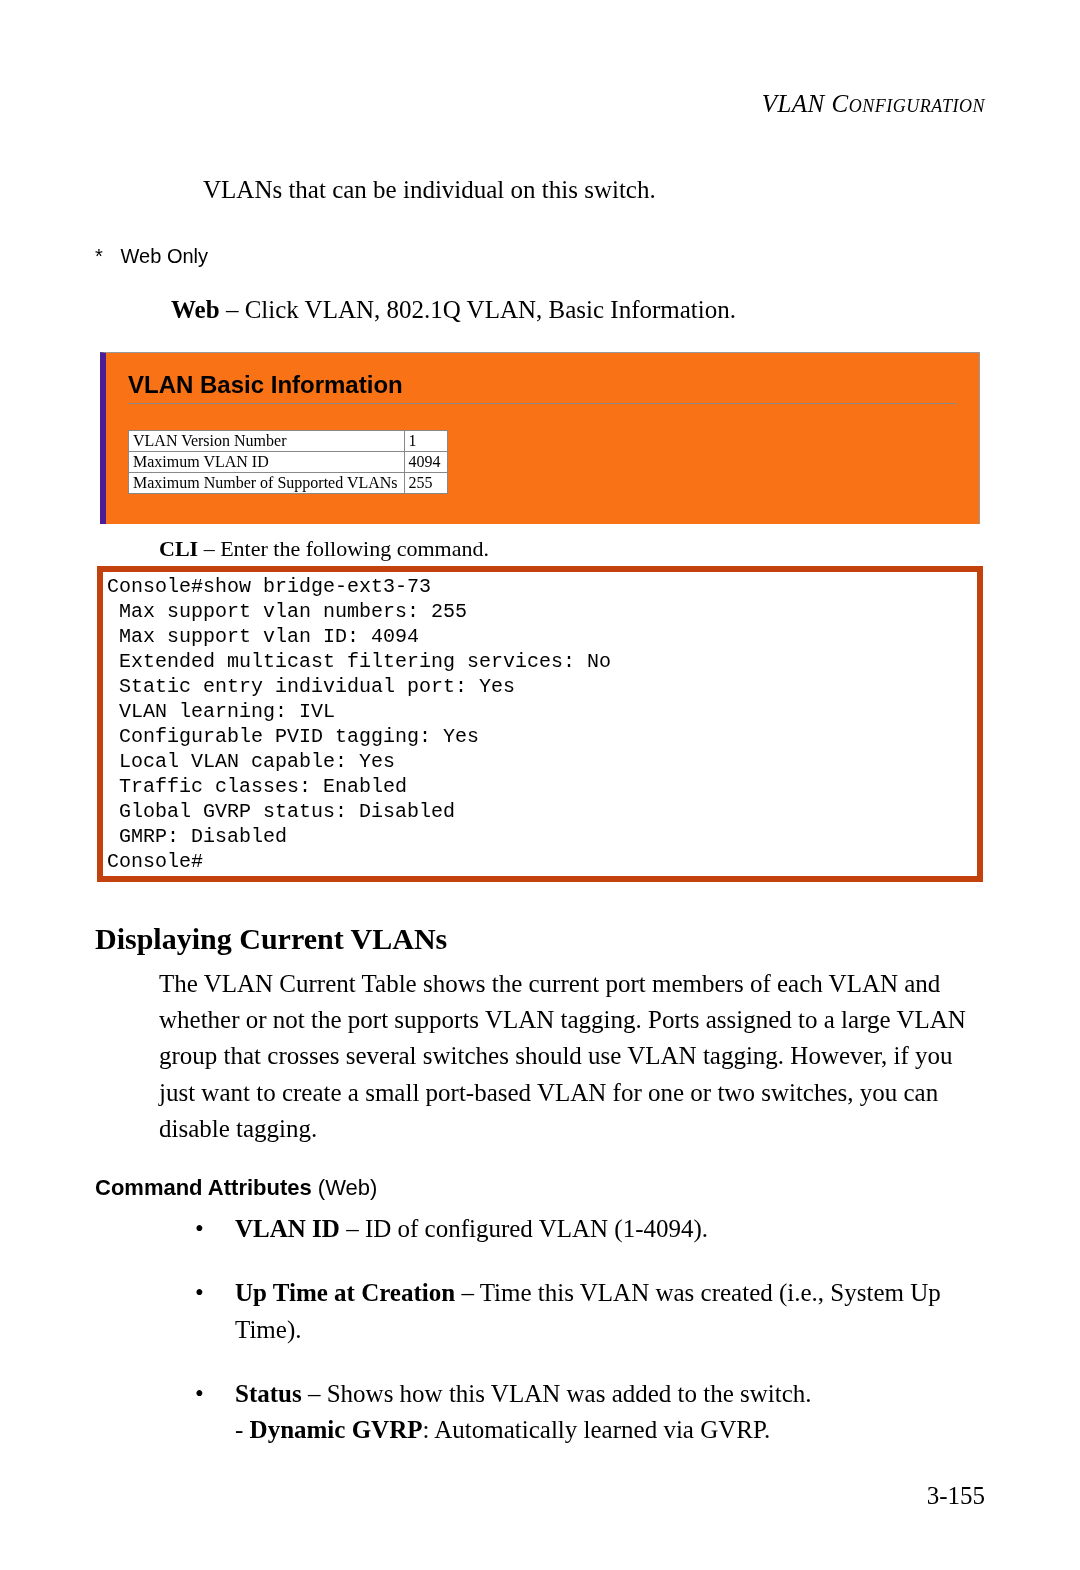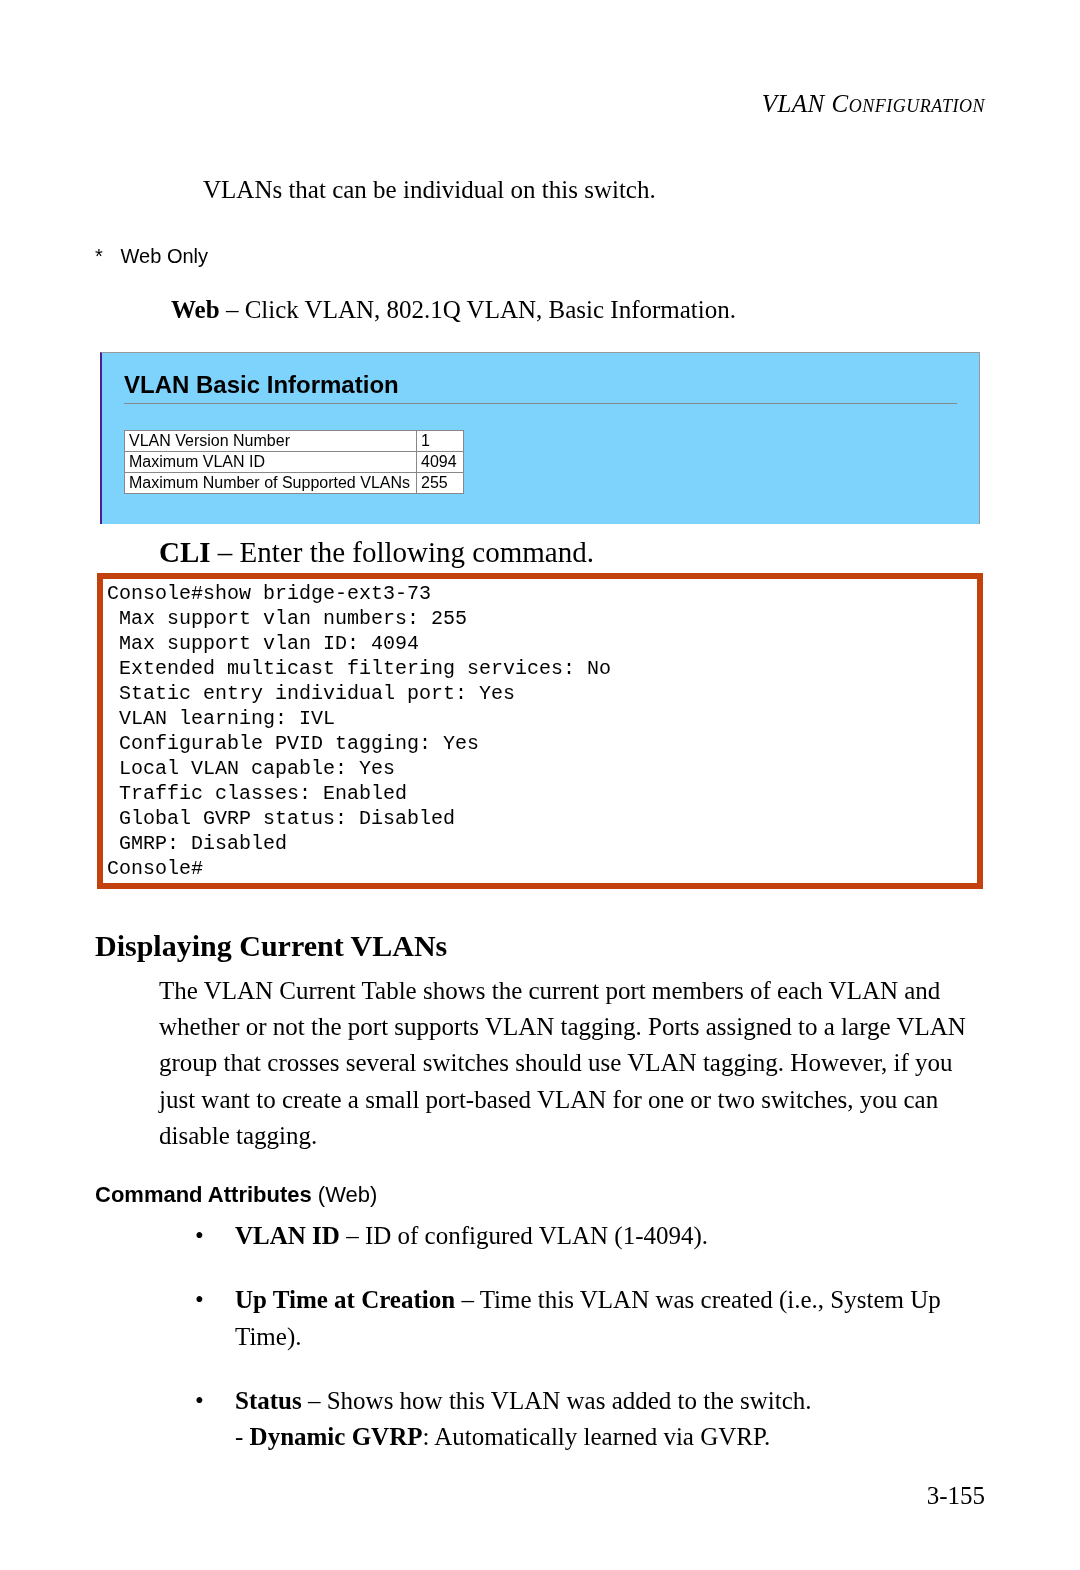--- a/index.html
+++ b/index.html
@@ -44,23 +44,23 @@
   .web-line {
     font-size: 25px;
     margin-left: 64px;
     margin-bottom: 28px;
   }
   .web-line b { font-weight: bold; margin-left: 12px; }
 
   .screenshot-box {
     margin: 0 5px 0 5px;
     border-top: 1px solid #999;
-    border-left: 2px solid #4c1d95;
+    border-left: 6px solid #4c1d95;
     border-right: 1px solid #999;
-    background: #7dd3fc;
+    background: #f97316;
     padding: 18px 22px 30px 22px;
     font-family: Arial, Helvetica, sans-serif;
   }
   .screenshot-title {
     font-size: 24px;
     font-weight: bold;
     margin-bottom: 4px;
   }
   .screenshot-hr {
     border: none;
@@ -68,24 +68,25 @@
     margin: 0 0 26px 0;
   }
   .info-table {
     border-collapse: collapse;
     font-size: 16px;
   }
   .info-table td {
     border: 1px solid #888;
     padding: 1px 6px 1px 4px;
     background: #fff;
+    font-family: Liberation Serif, serif;
   }
 
   .cli-line {
-    font-size: 29px;
+    font-size: 22px;
     margin: 12px 0 4px 64px;
   }
   .cli-box {
     border: 6px solid #c2410c;
     font-family: "Courier New", monospace;
     font-size: 20px;
     line-height: 1.25;
     white-space: pre;
     padding: 2px 4px;
     margin: 0 2px 0 2px;

